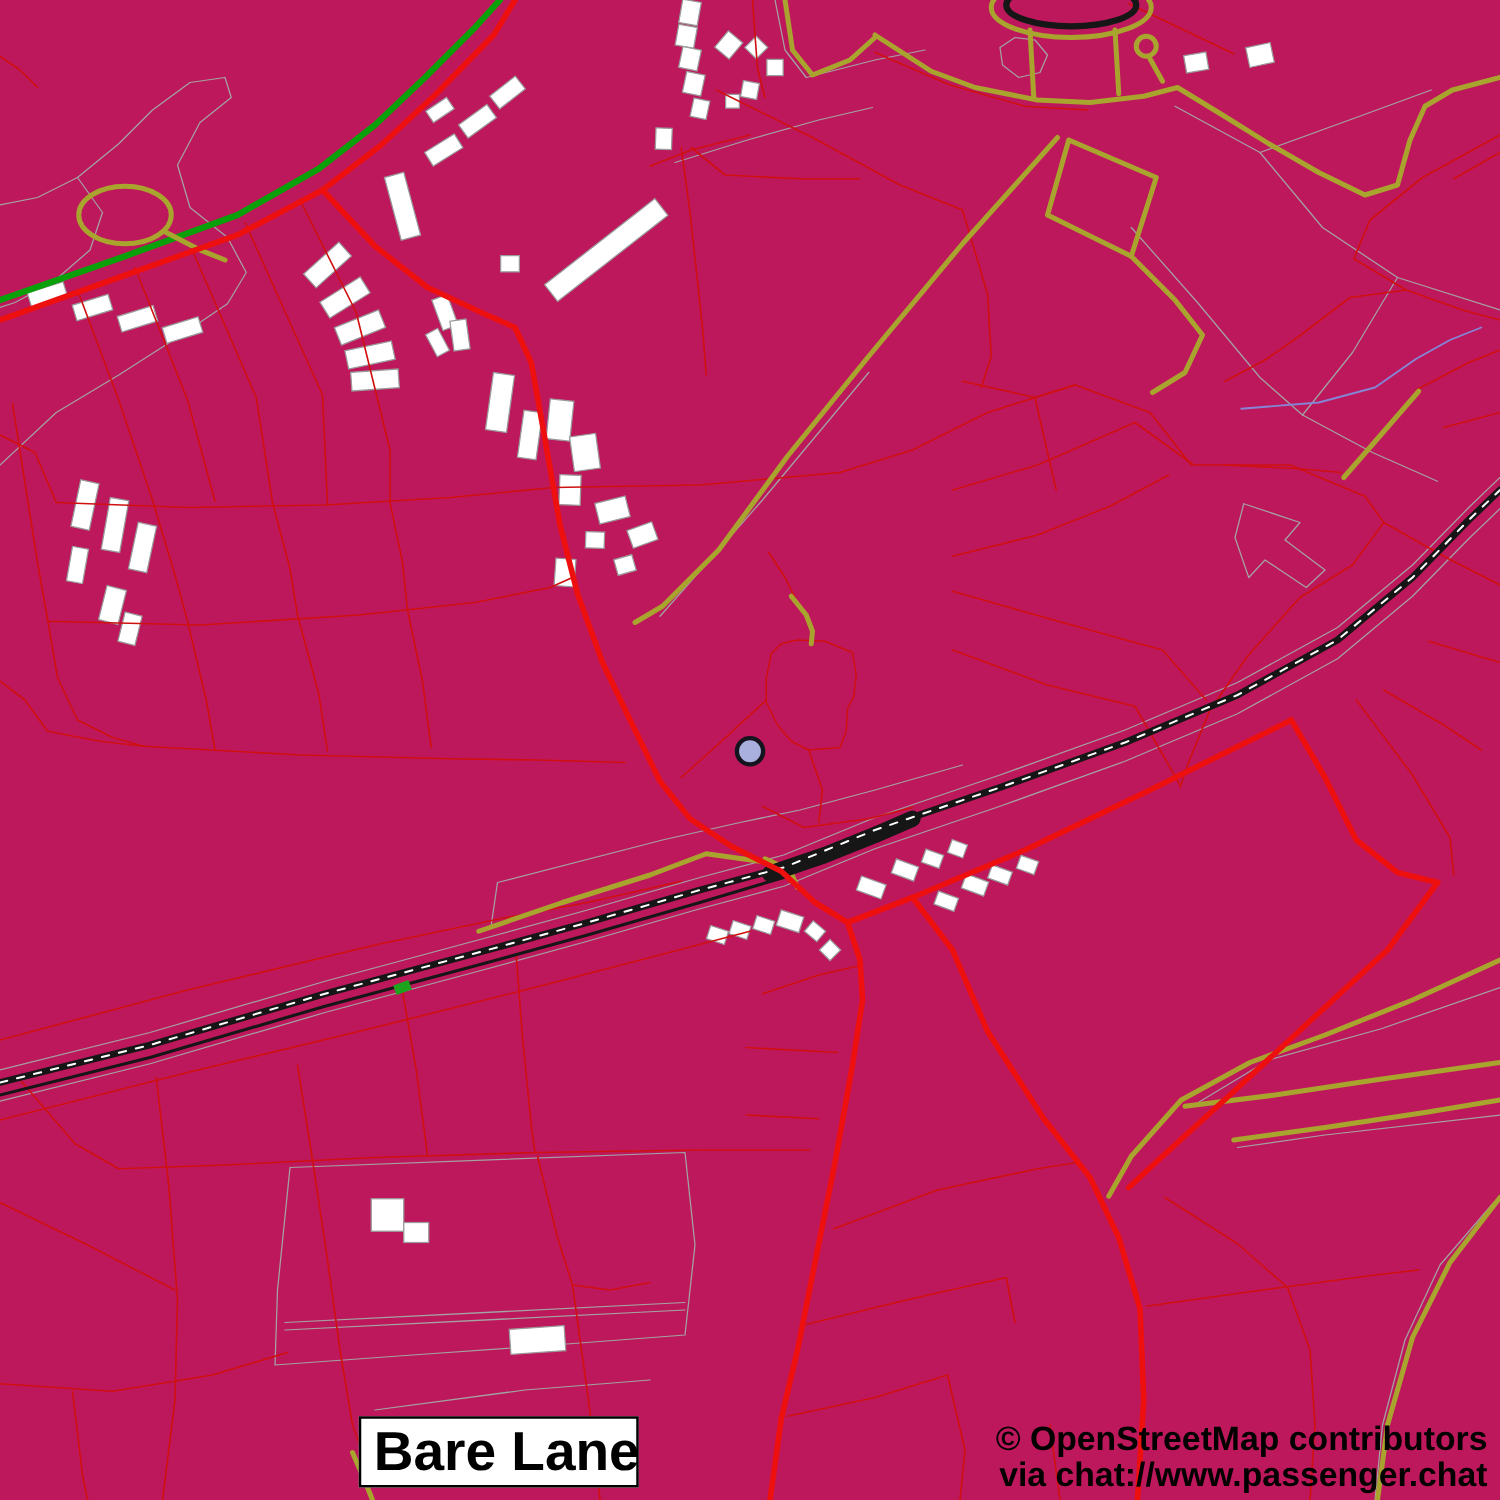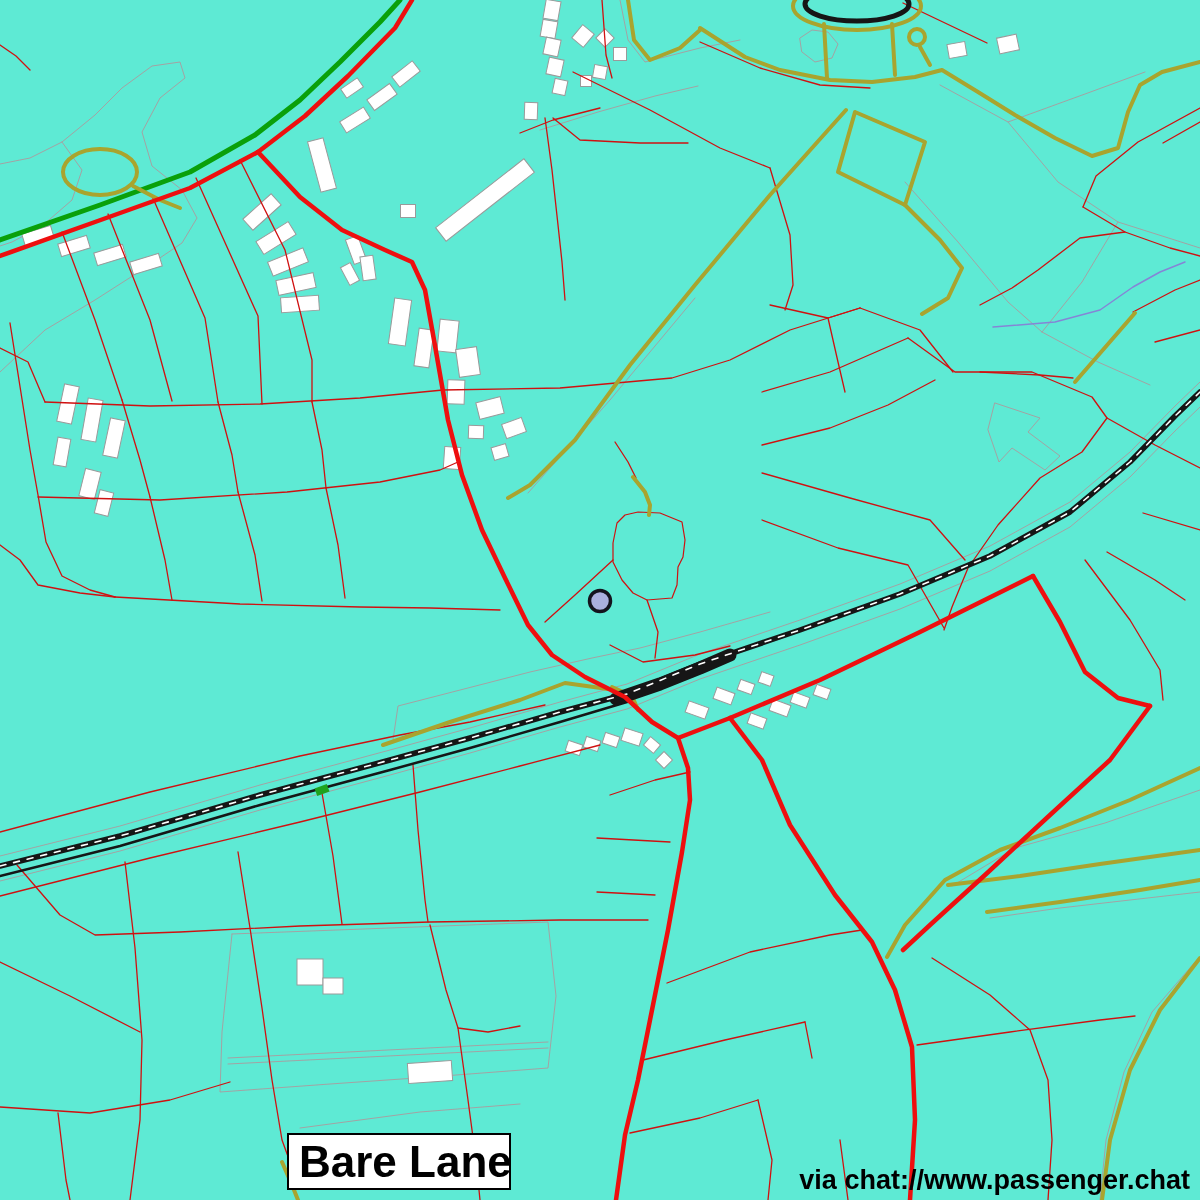--- a/index.html
+++ b/index.html
@@ -1,16 +1,16 @@
 <!DOCTYPE html>
 <html><head>
 <meta charset="utf-8">
 <style>
   html,body{margin:0;padding:0;background:#fff;}
-  #viewport{position:relative;width:1200px;height:1200px;overflow:hidden;background:#5eead4;
+  #viewport{position:relative;width:1200px;height:1200px;overflow:hidden;background:#be185d;
     font-family:"Liberation Sans", sans-serif;}
   #map-svg{position:absolute;left:0;top:0;}
   .map-label-box{position:absolute;left:287px;top:1133px;width:224px;height:57px;
     background:#ffffff;border:2px solid #000;display:flex;align-items:center;
     box-sizing:border-box;padding-left:10px;}
   .map-label-box span{font-weight:bold;font-size:44px;color:#000;letter-spacing:0px;white-space:nowrap;}
   .attribution{position:absolute;right:10px;bottom:6px;text-align:right;color:#000;
     font-weight:bold;font-size:27px;line-height:1.05;}
 </style>
 </head>
@@ -249,15 +249,16 @@
       <g>
         <ellipse cx="600" cy="601" rx="10.5" ry="10.5" fill="#aab0de" stroke="#14141e" stroke-width="3.5"></ellipse>
       </g>
     </svg>
 
   <div class="map-label-box">
     <span>Bare Lane</span>
   </div>
 
   <div class="attribution">
+    <div>© OpenStreetMap contributors</div>
     <div>via chat://www.passenger.chat</div>
   </div>
 </div>
 
 </body></html>

